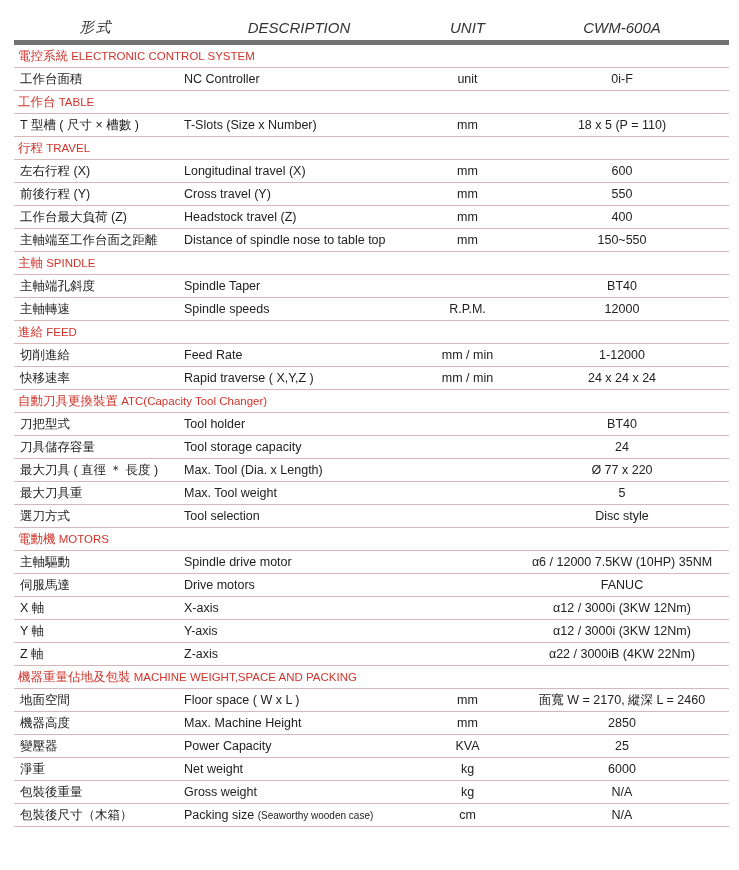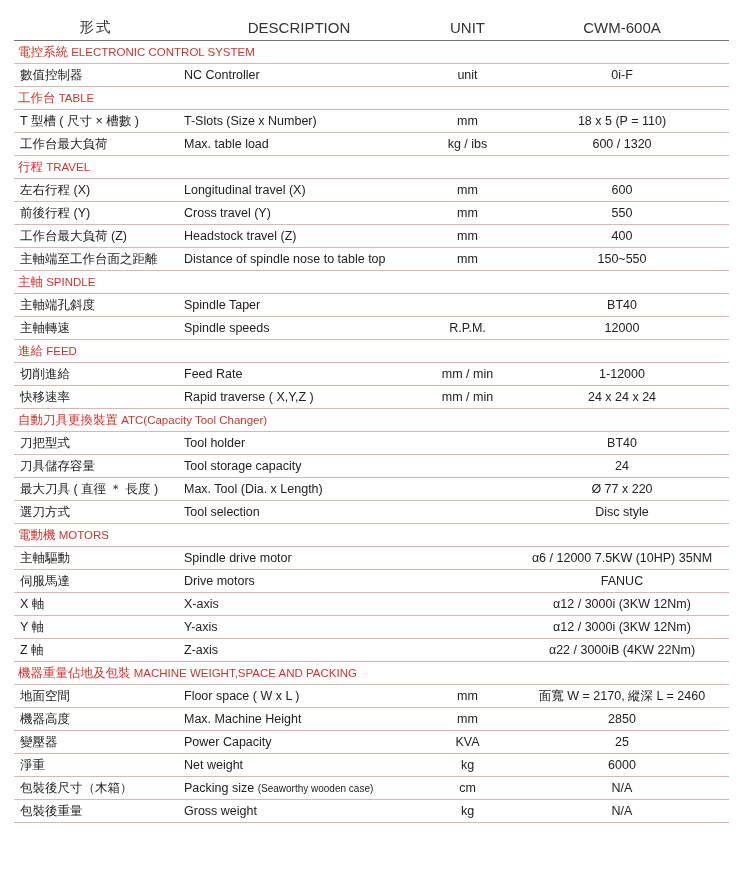--- a/index.html
+++ b/index.html
@@ -35,22 +35,23 @@
   table.spec td {
     border: 1px solid #d8b7b7;
     border-left: none;
     border-right: none;
     padding: 0;
     height: 22px;
     vertical-align: middle;
   }
   table.spec tr.hdr td {
     border-top: none;
-    border-bottom: 1px solid #737373;
+    border-bottom: 5px solid #737373;
     height: 26px;
+    font-style: italic;
   }
   .cell {
     padding: 0 6px;
     box-sizing: border-box;
     white-space: nowrap;
     overflow: hidden;
   }
   td.sep-r { border-right: 1px solid #d8b7b7; }
 
   .hdr .cell {
@@ -107,21 +108,21 @@
           <div class="cell">CWM-600A</div>
         </td>
       </tr>
     <tr class="section">
           <td colspan="4">
             <div class="cell"><span>電控系統</span><span class="en"> ELECTRONIC CONTROL SYSTEM</span></div>
           </td>
         </tr>
         <tr>
           <td class="sep-r">
-            <div class="cell name-cjk">數值控制器</div>
+            <div class="cell name-cjk">工作台面積</div>
           </td>
           <td class="sep-r">
             <div class="cell desc-en">NC Controller</div>
           </td>
           <td class="sep-r">
             <div class="cell c-unit">unit</div>
           </td>
           <td class="">
             <div class="cell c-val">0i-F</div>
           </td>
@@ -138,34 +139,20 @@
           <td class="sep-r">
             <div class="cell desc-en">T-Slots (Size x Number)</div>
           </td>
           <td class="sep-r">
             <div class="cell c-unit">mm</div>
           </td>
           <td class="">
             <div class="cell c-val">18 x 5 (P = 110)</div>
           </td>
         </tr>
-        <tr>
-          <td class="sep-r">
-            <div class="cell name-cjk">工作台最大負荷</div>
-          </td>
-          <td class="sep-r">
-            <div class="cell desc-en">Max. table load</div>
-          </td>
-          <td class="sep-r">
-            <div class="cell c-unit">kg / ibs</div>
-          </td>
-          <td class="">
-            <div class="cell c-val">600 / 1320</div>
-          </td>
-        </tr>
         <tr class="section">
           <td colspan="4">
             <div class="cell"><span>行程</span><span class="en"> TRAVEL</span></div>
           </td>
         </tr>
         <tr>
           <td class="sep-r">
             <div class="cell name-cjk">左右行程 (X)</div>
           </td>
           <td class="sep-r">
@@ -328,20 +315,34 @@
           </td>
           <td class="sep-r">
             <div class="cell c-unit"></div>
           </td>
           <td class="">
             <div class="cell c-val">Ø 77 x 220</div>
           </td>
         </tr>
         <tr>
           <td class="sep-r">
+            <div class="cell name-cjk">最大刀具重</div>
+          </td>
+          <td class="sep-r">
+            <div class="cell desc-en">Max. Tool weight</div>
+          </td>
+          <td class="sep-r">
+            <div class="cell c-unit"></div>
+          </td>
+          <td class="">
+            <div class="cell c-val">5</div>
+          </td>
+        </tr>
+        <tr>
+          <td class="sep-r">
             <div class="cell name-cjk">選刀方式</div>
           </td>
           <td class="sep-r">
             <div class="cell desc-en">Tool selection</div>
           </td>
           <td class="sep-r">
             <div class="cell c-unit"></div>
           </td>
           <td class="">
             <div class="cell c-val">Disc style</div>
@@ -478,41 +479,41 @@
           </td>
           <td class="sep-r">
             <div class="cell c-unit">kg</div>
           </td>
           <td class="">
             <div class="cell c-val">6000</div>
           </td>
         </tr>
         <tr>
           <td class="sep-r">
+            <div class="cell name-cjk">包裝後重量</div>
+          </td>
+          <td class="sep-r">
+            <div class="cell desc-en">Gross weight</div>
+          </td>
+          <td class="sep-r">
+            <div class="cell c-unit">kg</div>
+          </td>
+          <td class="">
+            <div class="cell c-val">N/A</div>
+          </td>
+        </tr>
+        <tr>
+          <td class="sep-r">
             <div class="cell name-cjk">包裝後尺寸（木箱）</div>
           </td>
           <td class="sep-r">
             <div class="cell desc-en">Packing size <span class="small-note">(Seaworthy wooden case)</span></div>
           </td>
           <td class="sep-r">
             <div class="cell c-unit">cm</div>
-          </td>
-          <td class="">
-            <div class="cell c-val">N/A</div>
-          </td>
-        </tr>
-        <tr>
-          <td class="sep-r">
-            <div class="cell name-cjk">包裝後重量</div>
-          </td>
-          <td class="sep-r">
-            <div class="cell desc-en">Gross weight</div>
-          </td>
-          <td class="sep-r">
-            <div class="cell c-unit">kg</div>
           </td>
           <td class="">
             <div class="cell c-val">N/A</div>
           </td>
         </tr>
       </tbody>
   </table>
 </div>
 
 </body></html>

